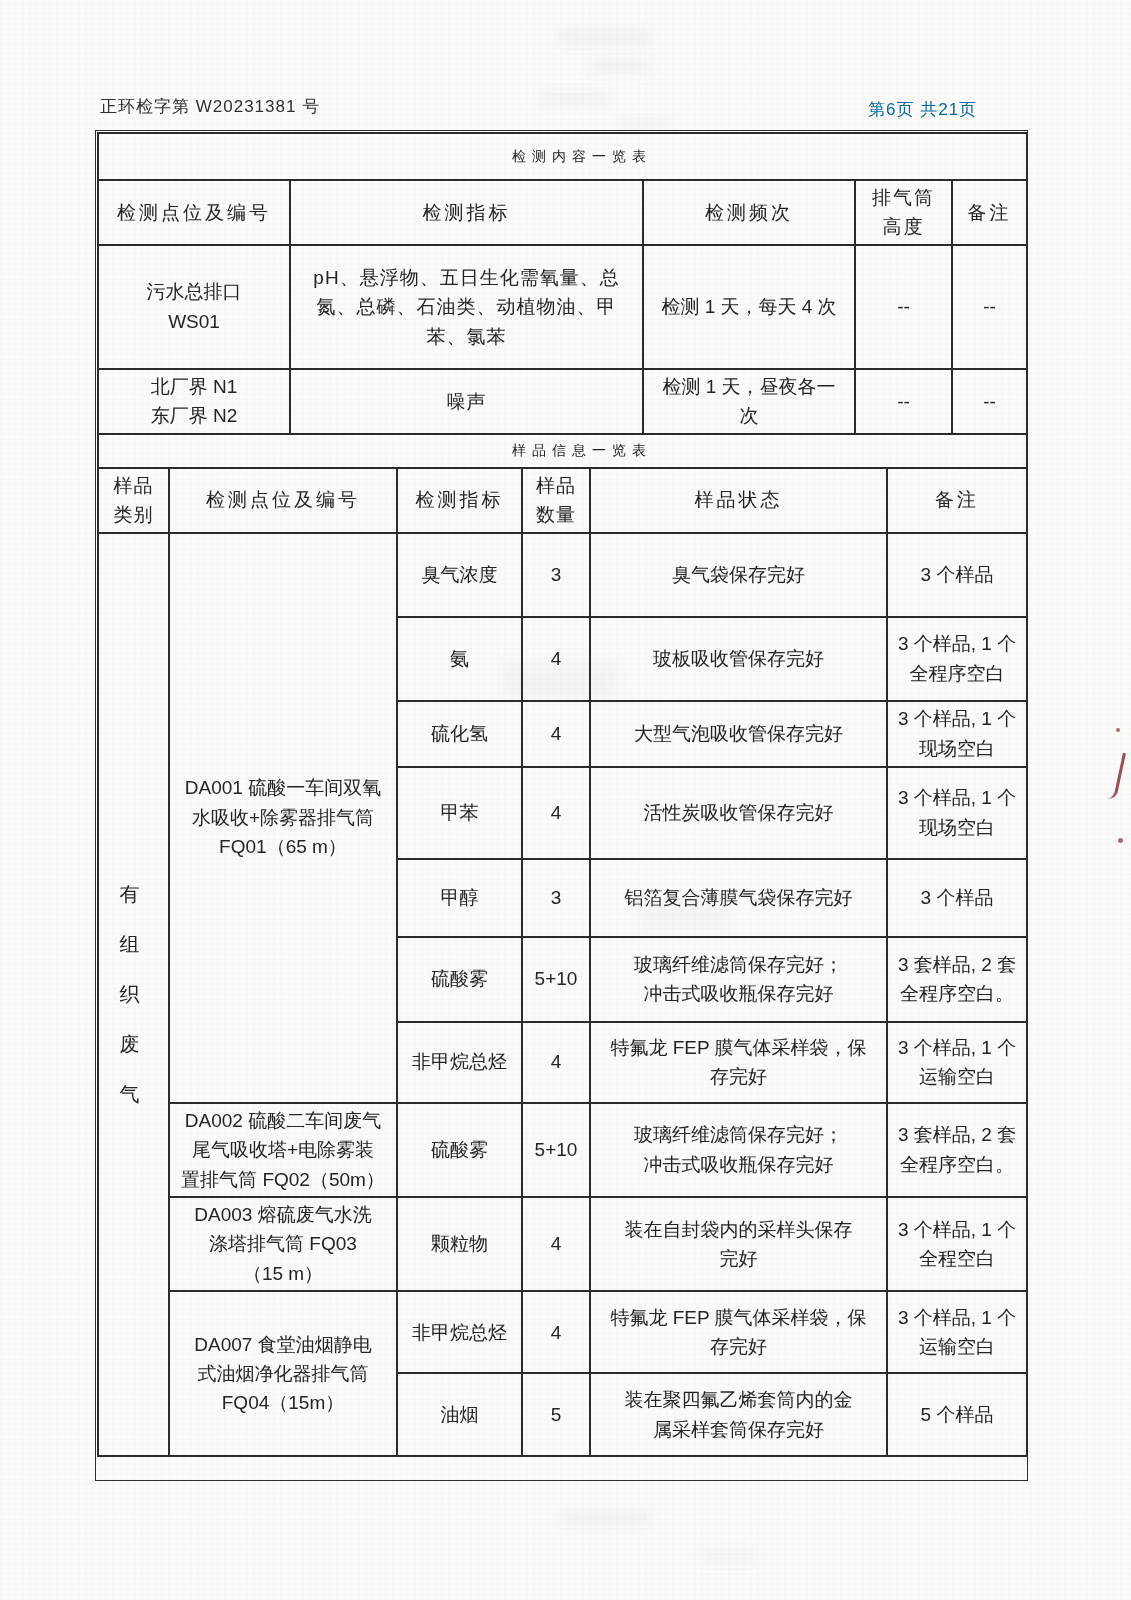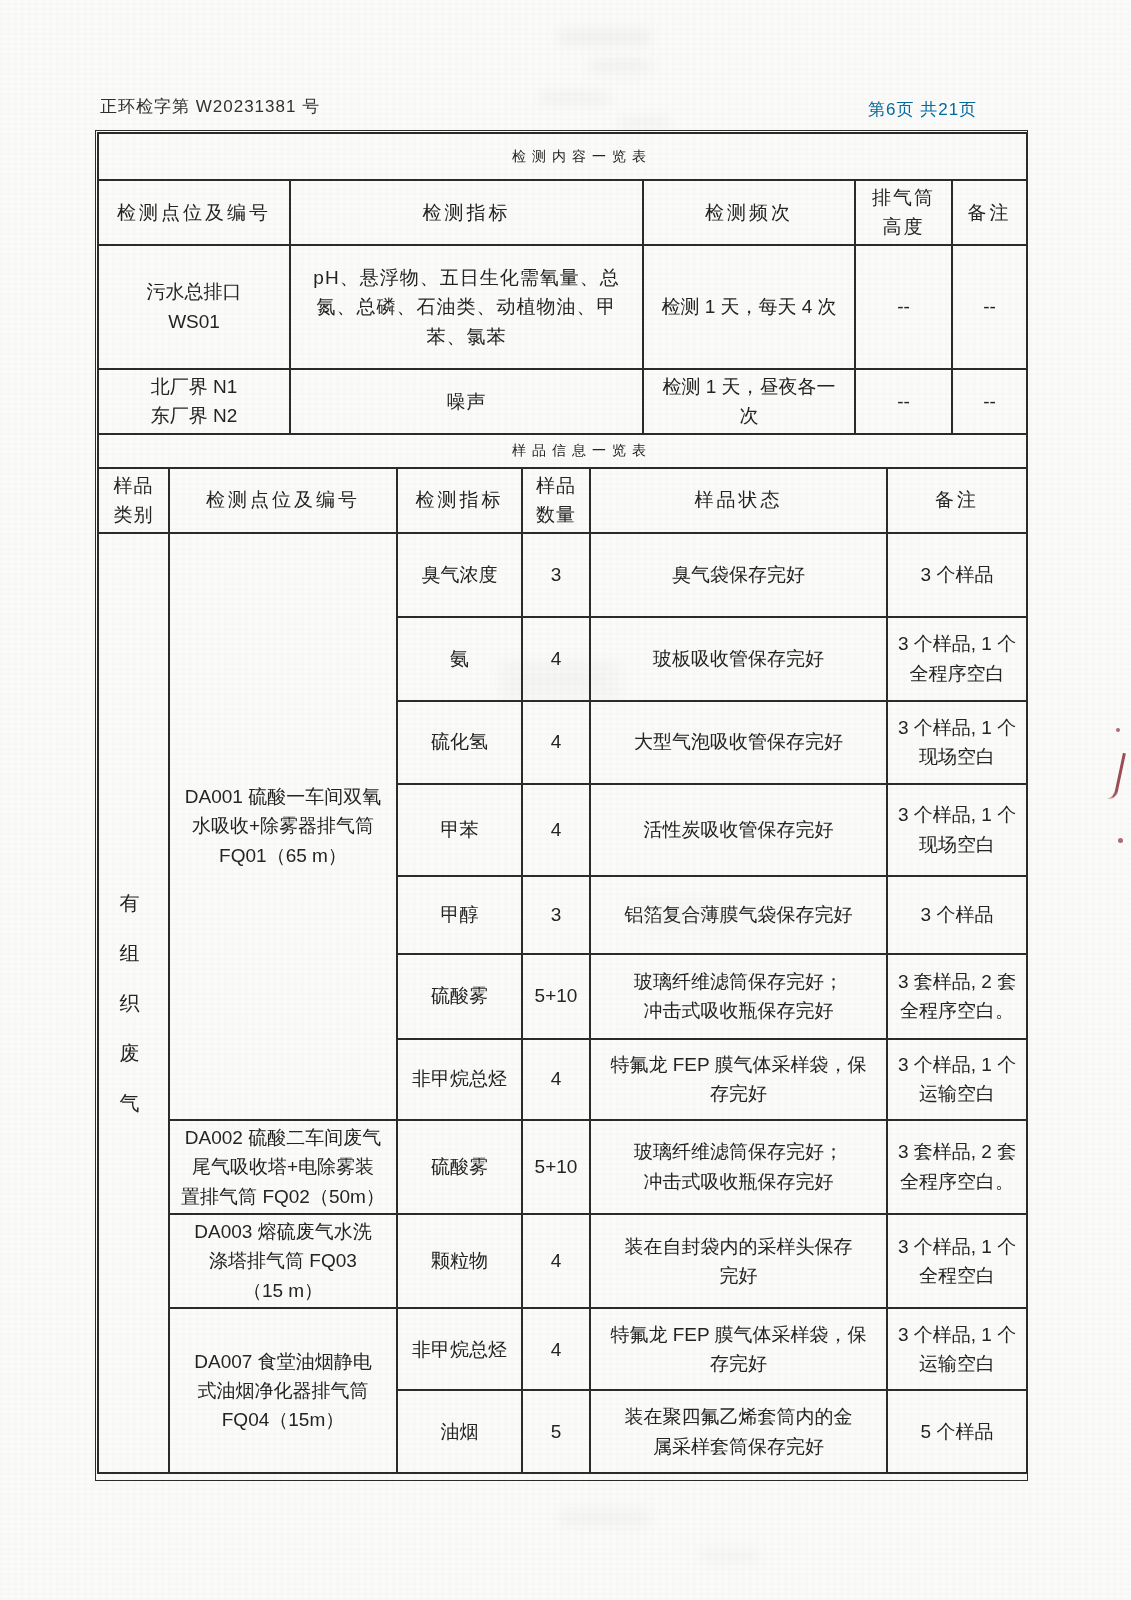--- a/index.html
+++ b/index.html
@@ -144,21 +144,21 @@
       <td>臭气袋保存完好</td>
       <td>3 个样品</td>
     </tr>
     <tr style="height:84px">
       <td>氨</td>
       <td>4</td>
       <td>玻板吸收管保存完好</td>
       <td>3 个样品, 1 个
 全程序空白</td>
     </tr>
-    <tr style="height:83px">
+    <tr style="height:66px">
       <td>硫化氢</td>
       <td>4</td>
       <td>大型气泡吸收管保存完好</td>
       <td>3 个样品, 1 个
 现场空白</td>
     </tr>
     <tr style="height:92px">
       <td>甲苯</td>
       <td>4</td>
       <td>活性炭吸收管保存完好</td>

